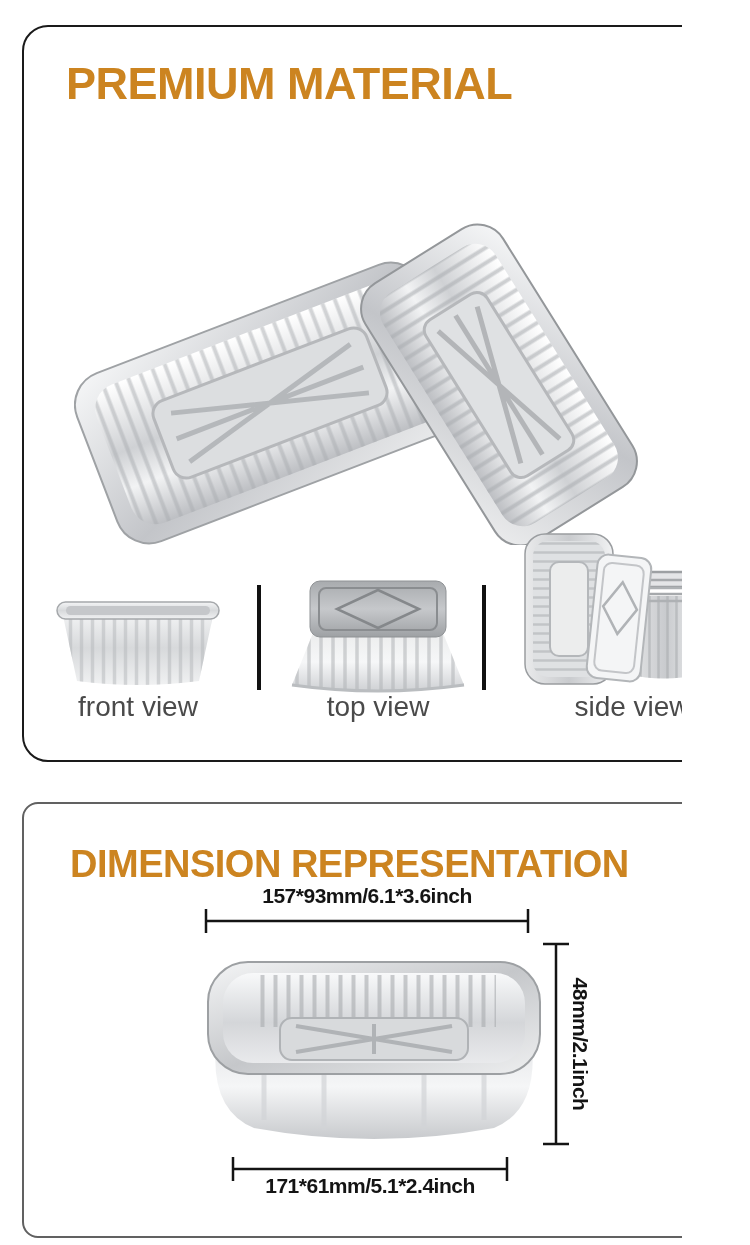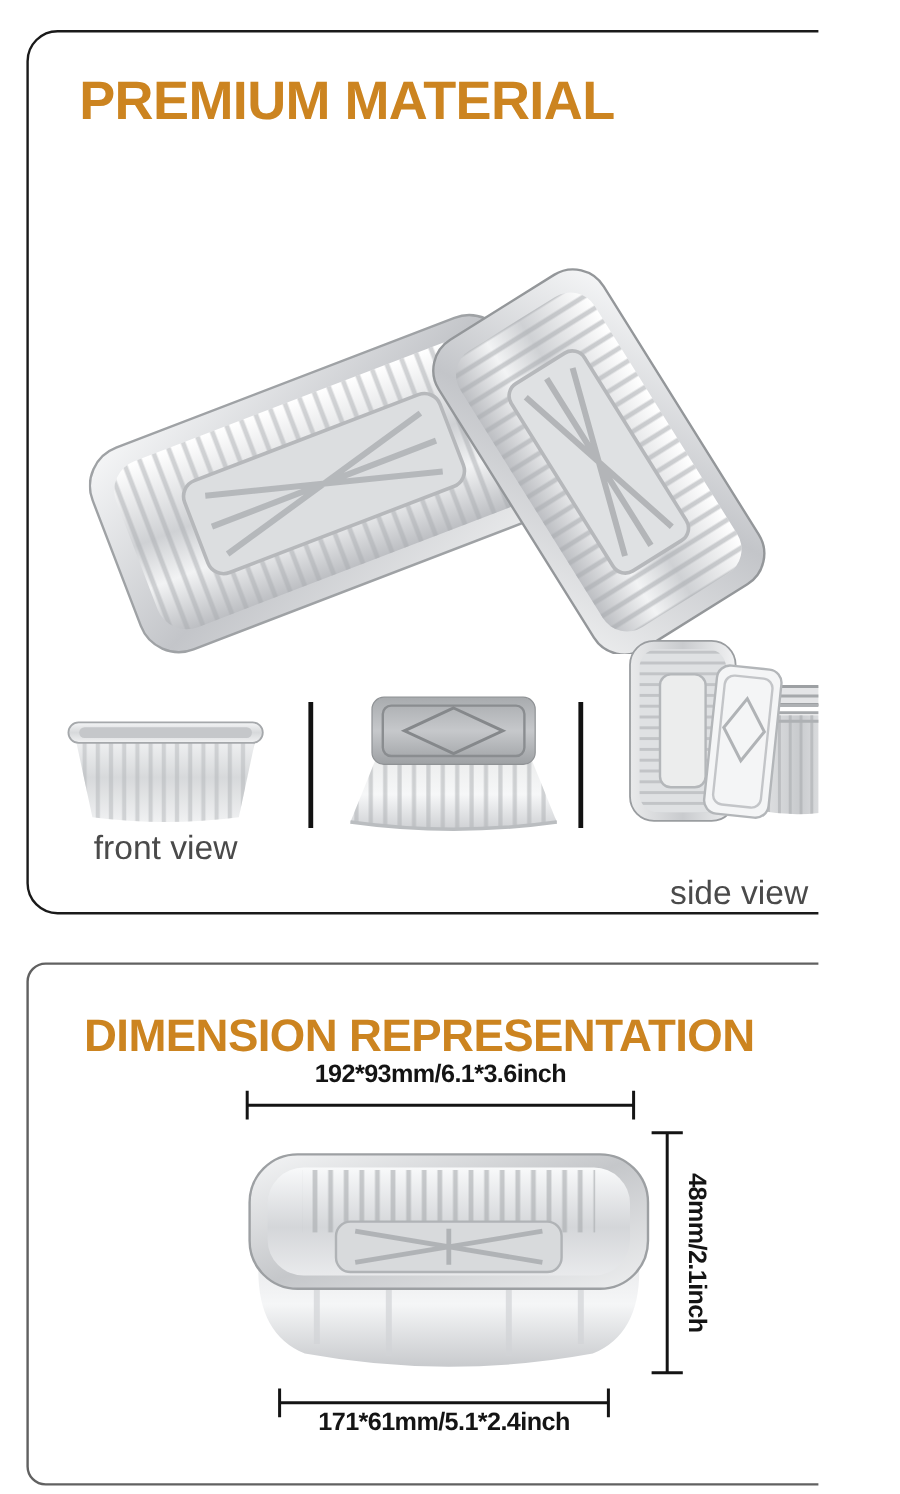--- a/index.html
+++ b/index.html
@@ -156,28 +156,29 @@
       </g>
 
       <g transform="translate(100,88) rotate(6)">
         <rect x="-27" y="-62" width="54" height="124" rx="11" fill="#f4f5f6" stroke="#b3b6b9" stroke-width="2"></rect>
         <rect x="-20" y="-54" width="40" height="108" rx="8" fill="none" stroke="#c3c5c8" stroke-width="2"></rect>
         <path d="M0,-36 L17,-10 L0,16 L-17,-10 Z" fill="none" stroke="#b0b3b6" stroke-width="2.5"></path>
       </g>
     </svg>
 
     <div class="view-label" style="left:30px;width:168px;">front view</div>
-    <div class="view-label" style="left:495px;width:194px;margin-top:37px;">side view</div>
+    <div class="view-label" style="left:255px;width:198px;">top view</div>
+    <div class="view-label" style="left:511px;width:194px;">side view</div>
   </section>
 
   <section class="card" id="card-dimension">
 
     <h2 class="section-title" id="dimension-title">DIMENSION REPRESENTATION</h2>
 
-    <div class="dim-text" style="left:93px;top:80px;width:500px;">192*93mm/6.1*3.6inch</div>
+    <div class="dim-text" style="left:93px;top:80px;width:500px;">157*93mm/6.1*3.6inch</div>
     <svg class="abs" style="left:180px;top:103px;" width="326" height="28" viewBox="0 0 326 28" aria-hidden="true">
       <path d="M2,14 H324 M2,2 V26 M324,2 V26" stroke="#141414" stroke-width="2.5" fill="none"></path>
     </svg>
 
     <svg class="abs" style="left:517px;top:138px;" width="30" height="204" viewBox="0 0 30 204" aria-hidden="true">
       <path d="M15,2 V202 M2,2 H28 M2,202 H28" stroke="#141414" stroke-width="2.5" fill="none"></path>
     </svg>
     <div class="dim-text" id="dim-height-label">48mm/2.1inch</div>
 
     <svg class="abs" style="left:180px;top:148px;" width="340" height="196" viewBox="0 0 340 196" aria-hidden="true">

